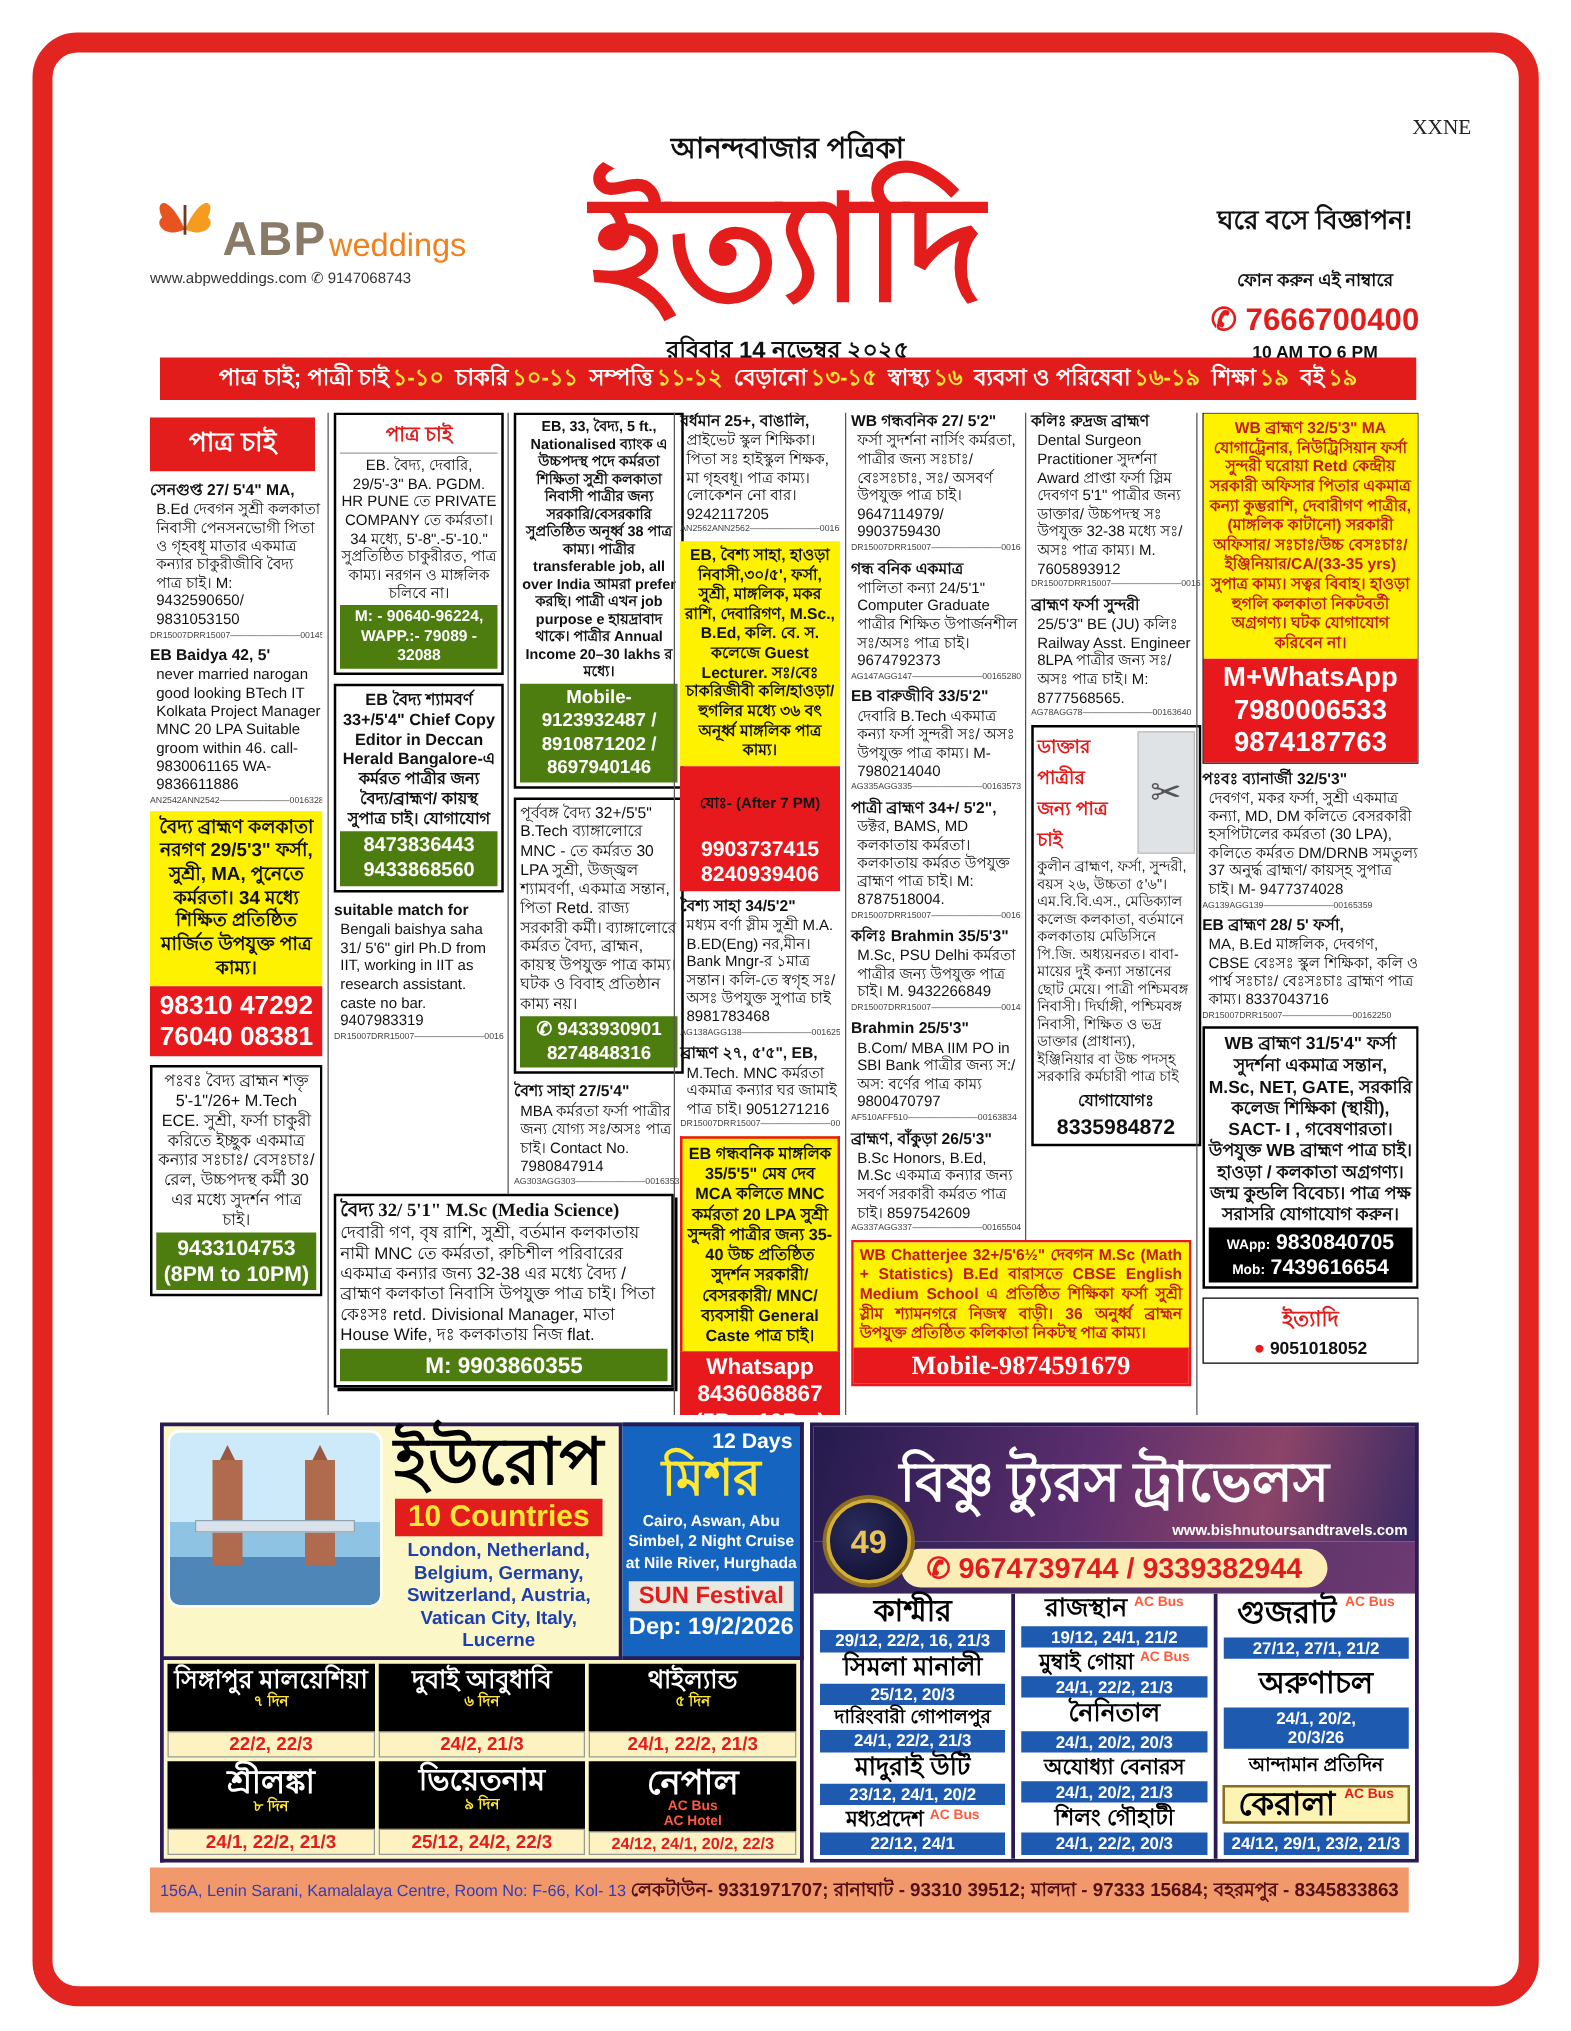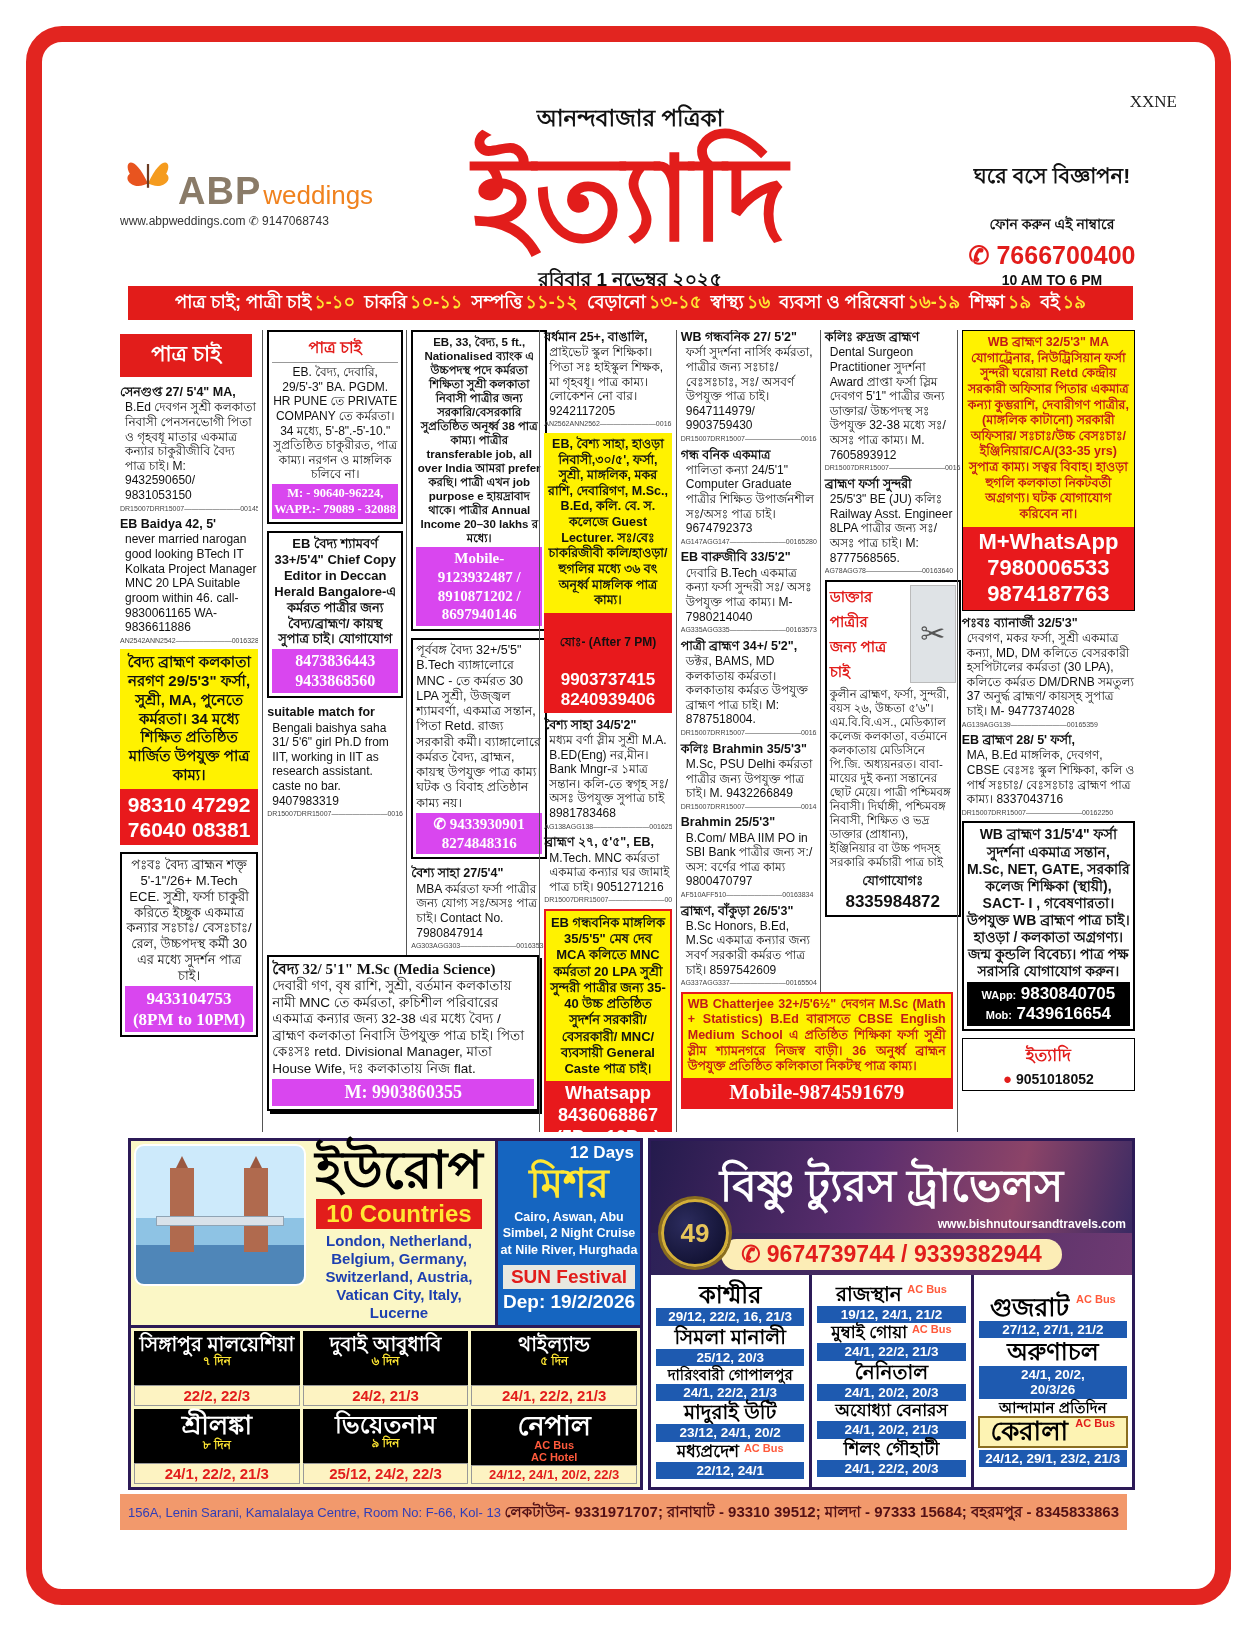--- a/index.html
+++ b/index.html
@@ -49,22 +49,22 @@
   .ad .b{padding-left:5px;}
   .code{font-size:7px;color:#444;white-space:nowrap;overflow:hidden;margin:2px 0 4px;}
   .box{border:2px solid #000;padding:3px;margin-bottom:7px;background:#fff;}
   .shadowbox{box-shadow:3px 3px 0 #000;}
   .box-hdr{color:#e21d1b;font-weight:bold;text-align:center;font-size:16px;
            border-bottom:1px solid #999;margin-bottom:2px;}
   .ctr{text-align:center;}
   .yad{background:#fff200;text-align:center;font-weight:bold;padding:4px 2px;font-size:13.5px;
        line-height:1.25;}
   .yad.redtext{color:#c21a18;font-size:12.5px;}
-  .strip-k{background:#d946ef;color:#fff;font-weight:bold;text-align:center;font-size:15px;
-           padding:2px 1px;white-space:pre-line;line-height:1.25;font-family:Liberation Serif, serif;}
+  .strip-k{background:#4d7c0f;color:#fff;font-weight:bold;text-align:center;font-size:15px;
+           padding:2px 1px;white-space:pre-line;line-height:1.25;}
   .strip-r{background:#e8191c;color:#fff;font-weight:bold;text-align:center;font-size:18px;
            padding:2px 1px;white-space:pre-line;line-height:1.2;}
   .strip-r .plab{color:#111;font-size:12px;display:block;}
   .redbox-ph{background:#e8191c;color:#fff;font-weight:bold;text-align:center;font-size:21px;
              padding:3px 1px;white-space:pre-line;line-height:1.2;}
   .docimg{float:right;width:44px;height:96px;background:#dfe3e6;border:1px solid #bbb;
           display:flex;align-items:center;justify-content:center;font-size:30px;color:#555;
           margin:0 0 3px 3px;}
   .contact-line{text-align:center;font-weight:bold;font-size:13px;margin-top:2px;}
   .bigph{text-align:center;font-weight:bold;font-size:17px;}
@@ -116,21 +116,21 @@
   .bn-url{position:absolute;right:6px;bottom:2px;font-size:12px;font-weight:bold;color:#fff;}
   .phonebar{height:42px;background:linear-gradient(105deg,#2c2157,#6e3a72);display:flex;
             align-items:center;justify-content:center;}
   .pill{background:#fcedb6;border-radius:20px;color:#e21d1b;font-weight:bold;font-size:23px;
         padding:2px 20px;}
   .badge49{position:absolute;left:10px;top:58px;width:62px;height:62px;border-radius:50%;
            background:radial-gradient(circle at 35% 35%,#2c2c5e,#0a0a26);border:3px solid #d4af37;
            box-shadow:0 0 0 3px #8a6d1f;color:#e7c55a;display:flex;align-items:center;
            justify-content:center;font-size:26px;font-weight:bold;z-index:5;}
   .dests{flex:1;display:flex;background:#fff;}
-  .dcol{flex:1;padding:2px 3px;display:flex;flex-direction:column;justify-content:center;}
+  .dcol{flex:1;padding:2px 3px;display:flex;flex-direction:column;justify-content:space-between;}
   .dcol + .dcol{border-left:3px solid #2c1a57;}
   .dname{text-align:center;font-weight:bold;font-size:20px;line-height:1.05;color:#000;}
   .dname .acb{display:inline-block;vertical-align:top;}
   .ddates{background:#1e5ab0;color:#fff;text-align:center;font-weight:bold;font-size:13.5px;
           margin:1px 2px;padding:1px 0;line-height:1.15;}
   .kerala{background:#fdf3b3;border:2px solid #8a6d1f;margin:1px;}
   
   .footer{position:absolute;left:120px;top:1494px;width:1007px;height:36px;background:#f2996c;
           display:flex;align-items:center;padding:0 8px;box-sizing:border-box;}
   .f-addr{color:#2f3db8;font-size:13px;}
@@ -155,21 +155,21 @@
     </span>
     <span class="abp">ABP</span>
     <span class="wed">weddings</span>
   </div>
   <div class="sub">www.abpweddings.com ✆ 9147068743</div>
 </div>
 
 <div class="mast">
   <div class="top">আনন্দবাজার পত্রিকা</div>
   <div class="big">ইত্যাদি</div>
-  <div class="date">রবিবার 1 নভেম্বর ২০২৫</div>
+  <div class="date">রবিবার 14 নভেম্বর ২০২৫</div>
 </div>
 
 <div class="promo">
   <div class="l1">ঘরে বসে বিজ্ঞাপন!</div>
   <div class="l2">ফোন করুন এই নাম্বারে</div>
   <div class="ph">✆ 7666700400</div>
   <div class="hrs">10 AM TO 6 PM</div>
 </div>
 
 <div class="nav">

